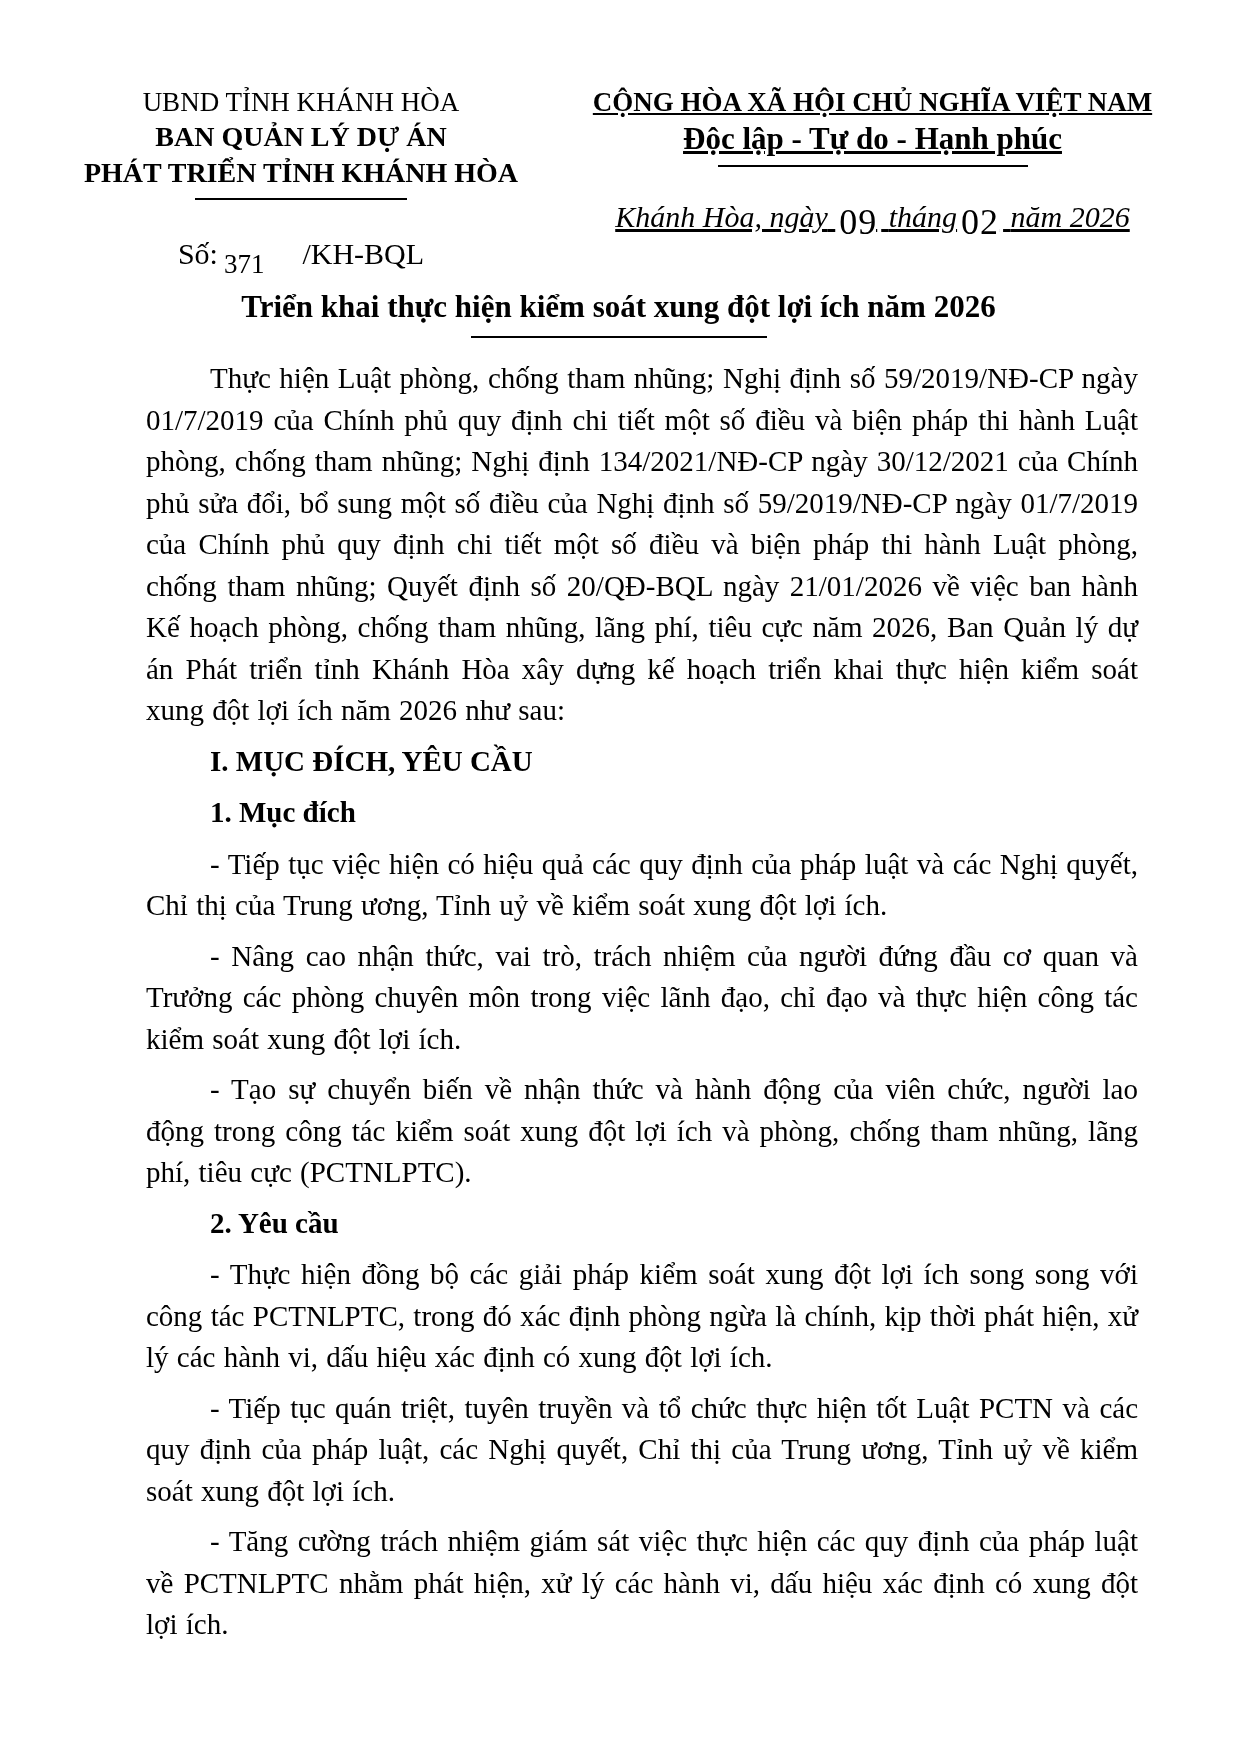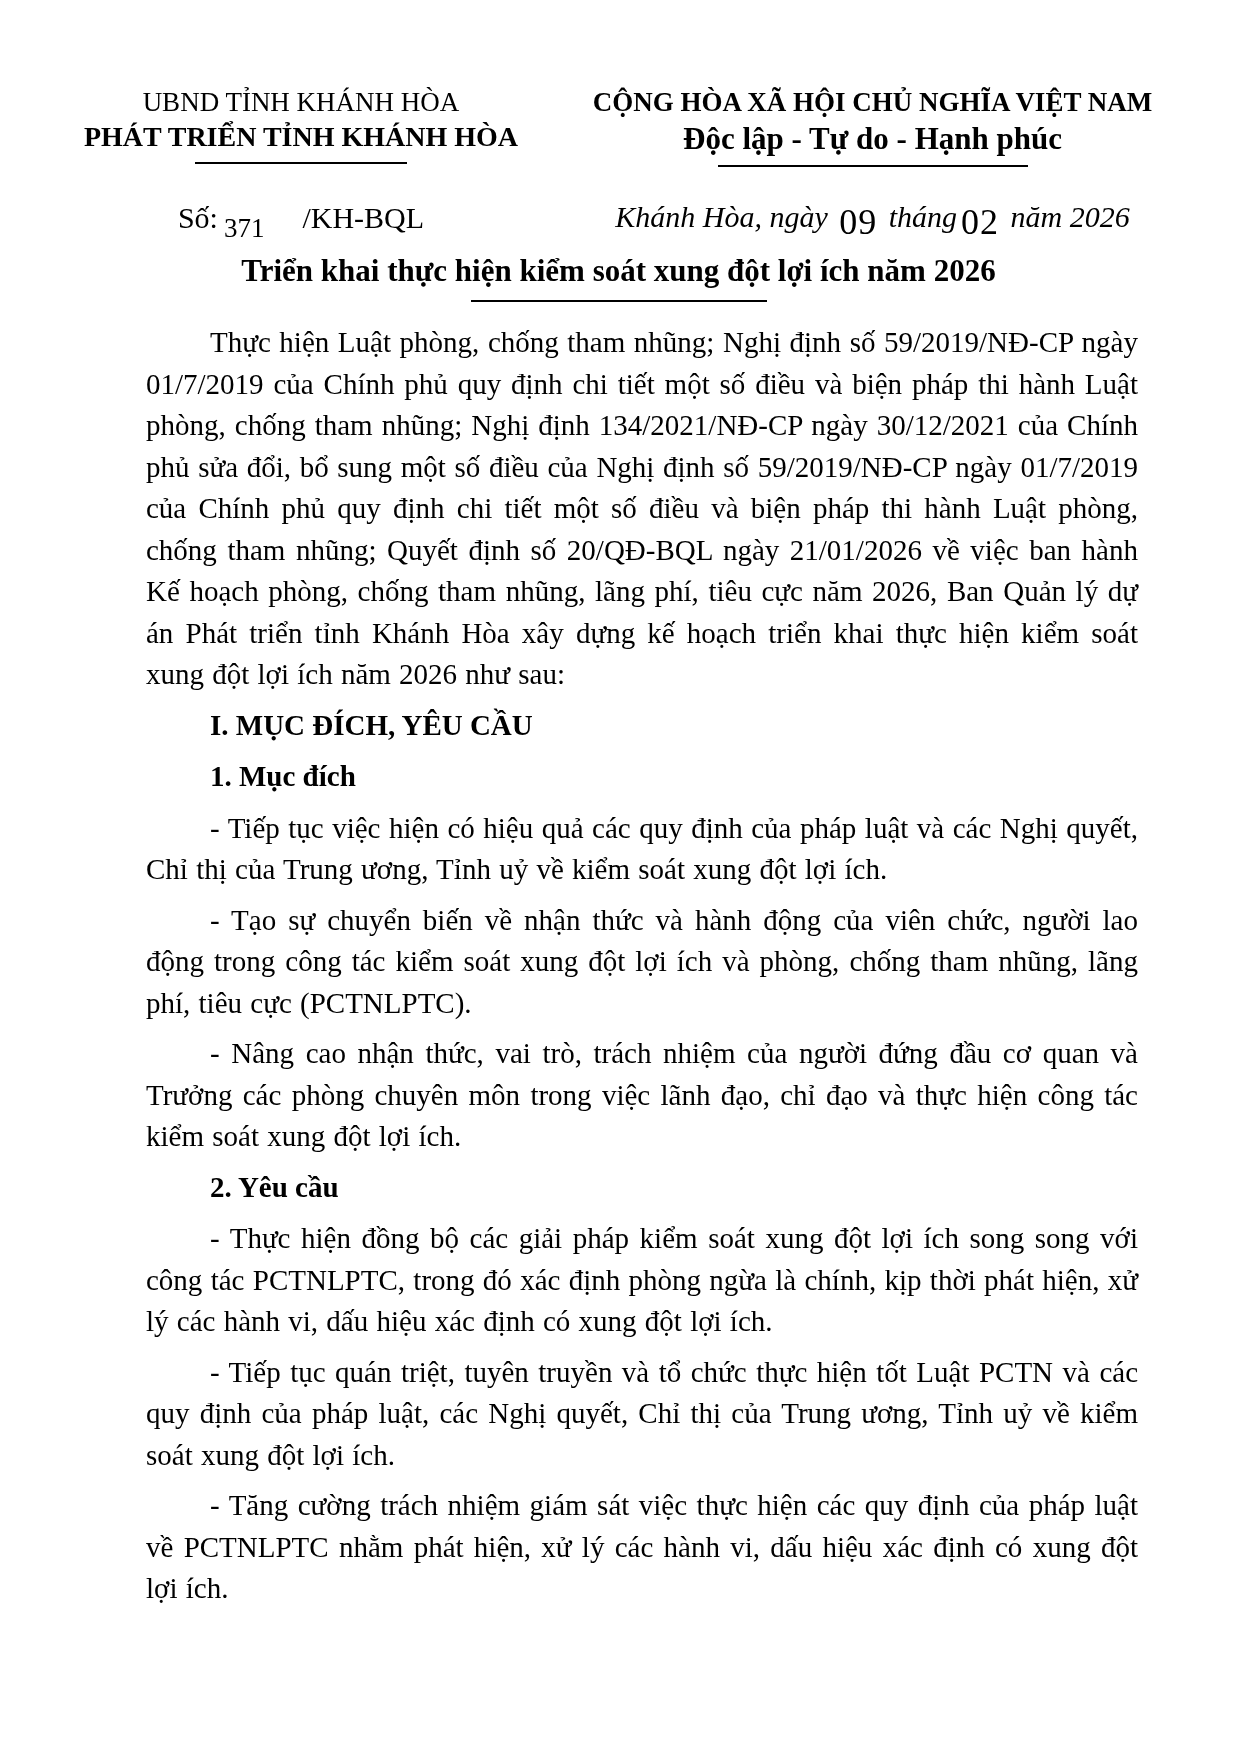--- a/index.html
+++ b/index.html
@@ -19,20 +19,21 @@
     padding: 85px 36px 0 58px;
   }
   .header-left {
     width: 486px;
     text-align: center;
     flex: 0 0 auto;
   }
   .header-right {
     flex: 1 1 auto;
     text-align: center;
+    text-decoration: underline;
   }
   .org-parent {
     font-size: 27px;
     line-height: 34px;
     font-weight: normal;
     white-space: nowrap;
   }
   .org-name {
     font-size: 28px;
     line-height: 36px;
@@ -123,20 +124,21 @@
 </style>
 </head>
 <body>
 
 <div class="page">
 
   <div class="header">
 
     <div class="header-left">
       <div class="org-parent">UBND TỈNH KHÁNH HÒA</div>
+      <div class="org-name">BAN QUẢN LÝ DỰ ÁN</div>
       <div class="org-name">PHÁT TRIỂN TỈNH KHÁNH HÒA</div>
       <div class="rule rule-left"></div>
       <div class="so-line">
         <span>Số:</span><span class="so-num">371</span><span class="so-suffix">/KH-BQL</span>
       </div>
     </div>
 
     <div class="header-right">
       <div class="national-title">CỘNG HÒA XÃ HỘI CHỦ NGHĨA VIỆT NAM</div>
       <div class="national-motto">Độc lập - Tự do - Hạnh phúc</div>
@@ -154,21 +156,21 @@
   <div class="title-block">
     <div class="doc-subtitle">Triển khai thực hiện kiểm soát xung đột lợi ích năm 2026</div>
     <div class="rule rule-title"></div>
   </div>
 
   <div class="body">
     <p class="para">Thực hiện Luật phòng, chống tham nhũng; Nghị định số 59/2019/NĐ-CP ngày 01/7/2019 của Chính phủ quy định chi tiết một số điều và biện pháp thi hành Luật phòng, chống tham nhũng; Nghị định 134/2021/NĐ-CP ngày 30/12/2021 của Chính phủ sửa đổi, bổ sung một số điều của Nghị định số 59/2019/NĐ-CP ngày 01/7/2019 của Chính phủ quy định chi tiết một số điều và biện pháp thi hành Luật phòng, chống tham nhũng; Quyết định số 20/QĐ-BQL ngày 21/01/2026 về việc ban hành Kế hoạch phòng, chống tham nhũng, lãng phí, tiêu cực năm 2026, Ban Quản lý dự án Phát triển tỉnh Khánh Hòa xây dựng kế hoạch triển khai thực hiện kiểm soát xung đột lợi ích năm 2026 như sau:</p>
     <p class="heading">I. MỤC ĐÍCH, YÊU CẦU</p>
     <p class="heading">1. Mục đích</p>
     <p class="para">- Tiếp tục việc hiện có hiệu quả các quy định của pháp luật và các Nghị quyết, Chỉ thị của Trung ương, Tỉnh uỷ về kiểm soát xung đột lợi ích.</p>
+    <p class="para">- Nâng cao nhận thức, vai trò, trách nhiệm của người đứng đầu cơ quan và Trưởng các phòng chuyên môn trong việc lãnh đạo, chỉ đạo và thực hiện công tác kiểm soát xung đột lợi ích.</p>
     <p class="para">- Tạo sự chuyển biến về nhận thức và hành động của viên chức, người lao động trong công tác kiểm soát xung đột lợi ích và phòng, chống tham nhũng, lãng phí, tiêu cực (PCTNLPTC).</p>
-    <p class="para">- Nâng cao nhận thức, vai trò, trách nhiệm của người đứng đầu cơ quan và Trưởng các phòng chuyên môn trong việc lãnh đạo, chỉ đạo và thực hiện công tác kiểm soát xung đột lợi ích.</p>
     <p class="heading">2. Yêu cầu</p>
     <p class="para">- Thực hiện đồng bộ các giải pháp kiểm soát xung đột lợi ích song song với công tác PCTNLPTC, trong đó xác định phòng ngừa là chính, kịp thời phát hiện, xử lý các hành vi, dấu hiệu xác định có xung đột lợi ích.</p>
     <p class="para">- Tiếp tục quán triệt, tuyên truyền và tổ chức thực hiện tốt Luật PCTN và các quy định của pháp luật, các Nghị quyết, Chỉ thị của Trung ương, Tỉnh uỷ về kiểm soát xung đột lợi ích.</p>
     <p class="para">- Tăng cường trách nhiệm giám sát việc thực hiện các quy định của pháp luật về PCTNLPTC nhằm phát hiện, xử lý các hành vi, dấu hiệu xác định có xung đột lợi ích.</p>
   </div>
 
 </div>
 
 </body></html>

